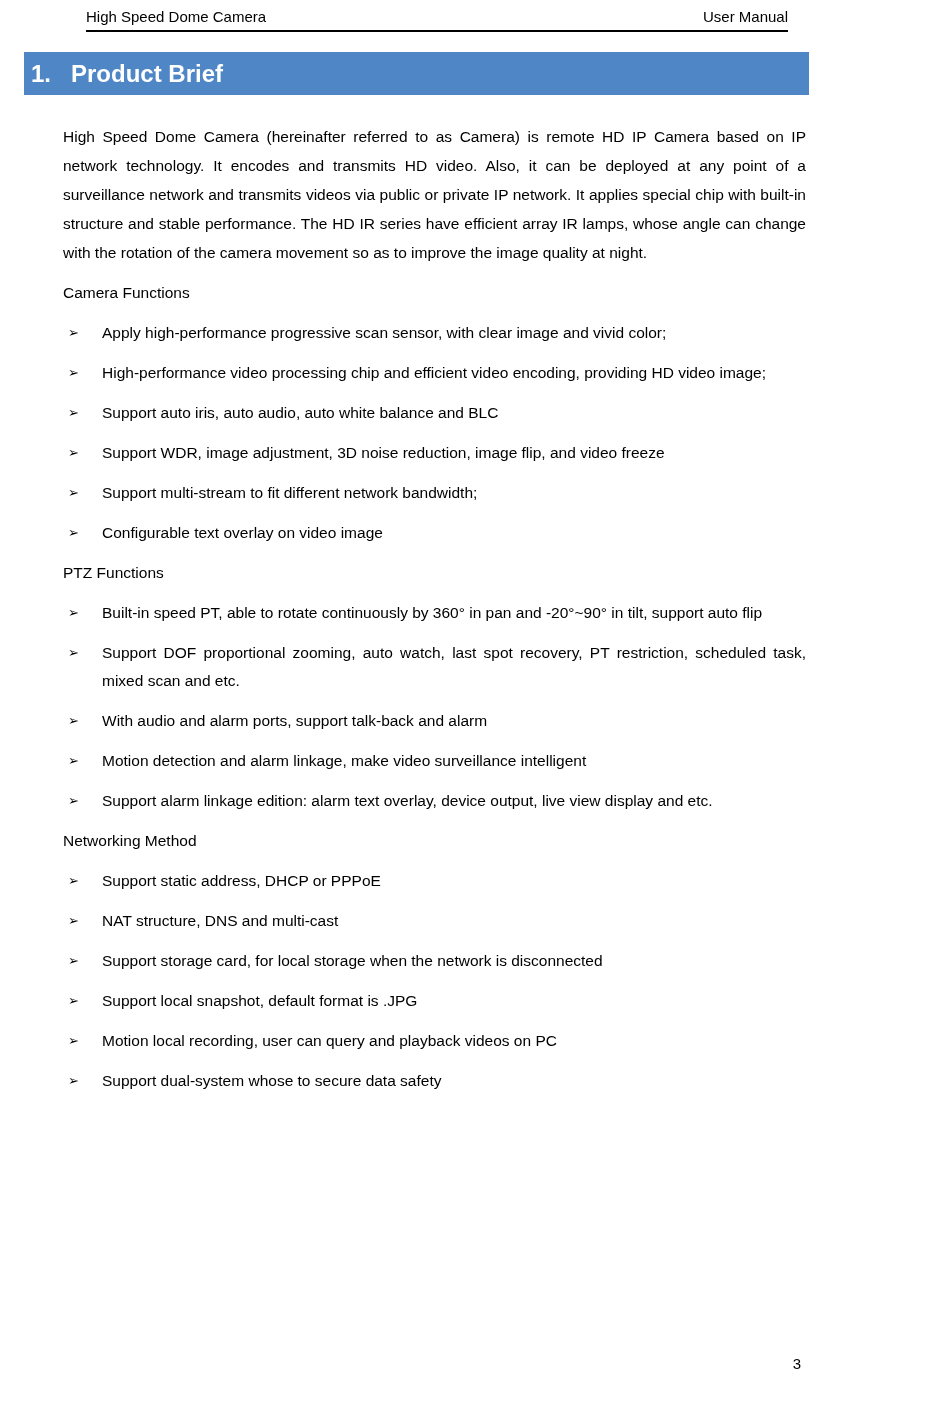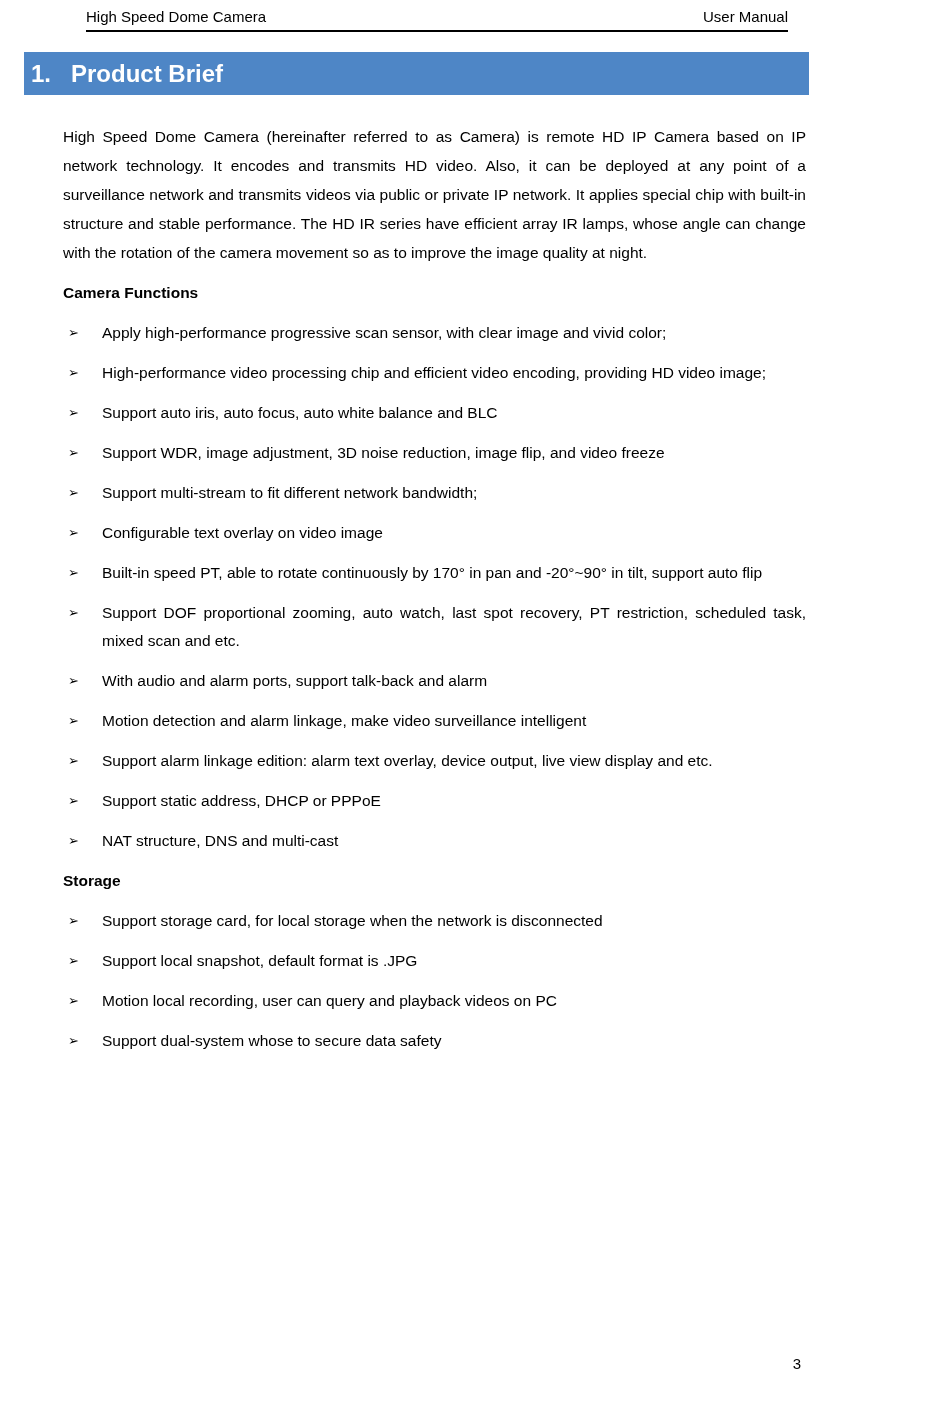--- a/index.html
+++ b/index.html
@@ -38,21 +38,21 @@
   .content {
     margin:0 27px 0 63px;
     font-size:15.5px;
   }
   .intro {
     margin-top:27px;
     text-align:justify;
     line-height:29px;
   }
   .section-heading {
-    font-weight:bold;
+    font-weight:normal;
     margin-top:12px;
     line-height:28px;
   }
   .bullet-row {
     display:flex;
     margin-top:12px;
     line-height:28px;
   }
   .bullet-glyph {
     flex:none;
@@ -94,63 +94,64 @@
         <div class="bullet-row">
           <span class="bullet-glyph">➢</span>
           <span class="bullet-text">Apply high-performance progressive scan sensor, with clear image and vivid color;</span>
         </div>
         <div class="bullet-row">
           <span class="bullet-glyph">➢</span>
           <span class="bullet-text">High-performance video processing chip and efficient video encoding, providing HD video image;</span>
         </div>
         <div class="bullet-row">
           <span class="bullet-glyph">➢</span>
-          <span class="bullet-text">Support auto iris, auto focus, auto white balance and BLC</span>
+          <span class="bullet-text">Support auto iris, auto audio, auto white balance and BLC</span>
         </div>
         <div class="bullet-row">
           <span class="bullet-glyph">➢</span>
           <span class="bullet-text">Support WDR, image adjustment, 3D noise reduction, image flip, and video freeze</span>
         </div>
         <div class="bullet-row">
           <span class="bullet-glyph">➢</span>
           <span class="bullet-text">Support multi-stream to fit different network bandwidth;</span>
         </div>
         <div class="bullet-row">
           <span class="bullet-glyph">➢</span>
           <span class="bullet-text">Configurable text overlay on video image</span>
         </div>
+        <div class="section-heading">PTZ Functions</div>
         <div class="bullet-row">
           <span class="bullet-glyph">➢</span>
-          <span class="bullet-text">Built-in speed PT, able to rotate continuously by 170° in pan and -20°~90° in tilt, support auto flip</span>
+          <span class="bullet-text">Built-in speed PT, able to rotate continuously by 360° in pan and -20°~90° in tilt, support auto flip</span>
         </div>
         <div class="bullet-row">
           <span class="bullet-glyph">➢</span>
           <span class="bullet-text">Support DOF proportional zooming, auto watch, last spot recovery, PT restriction, scheduled task, mixed scan and etc.</span>
         </div>
         <div class="bullet-row">
           <span class="bullet-glyph">➢</span>
           <span class="bullet-text">With audio and alarm ports, support talk-back and alarm</span>
         </div>
         <div class="bullet-row">
           <span class="bullet-glyph">➢</span>
           <span class="bullet-text">Motion detection and alarm linkage, make video surveillance intelligent</span>
         </div>
         <div class="bullet-row">
           <span class="bullet-glyph">➢</span>
           <span class="bullet-text">Support alarm linkage edition: alarm text overlay, device output, live view display and etc.</span>
         </div>
+        <div class="section-heading">Networking Method</div>
         <div class="bullet-row">
           <span class="bullet-glyph">➢</span>
           <span class="bullet-text">Support static address, DHCP or PPPoE</span>
         </div>
         <div class="bullet-row">
           <span class="bullet-glyph">➢</span>
           <span class="bullet-text">NAT structure, DNS and multi-cast</span>
         </div>
-        <div class="section-heading">Storage</div>
         <div class="bullet-row">
           <span class="bullet-glyph">➢</span>
           <span class="bullet-text">Support storage card, for local storage when the network is disconnected</span>
         </div>
         <div class="bullet-row">
           <span class="bullet-glyph">➢</span>
           <span class="bullet-text">Support local snapshot, default format is .JPG</span>
         </div>
         <div class="bullet-row">
           <span class="bullet-glyph">➢</span>

